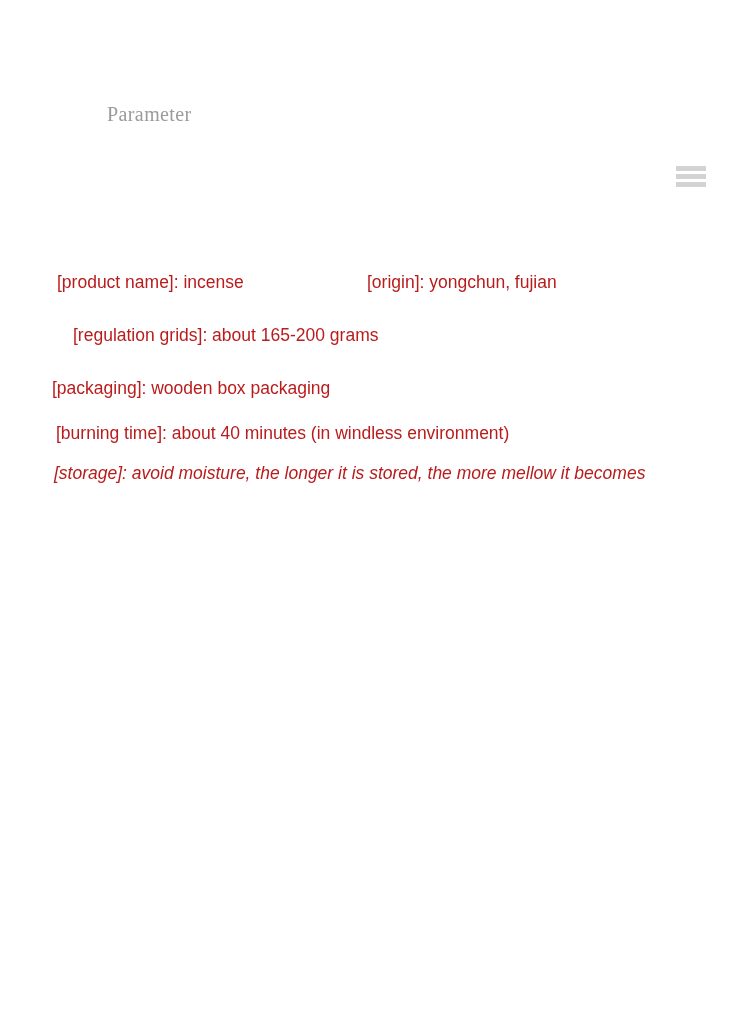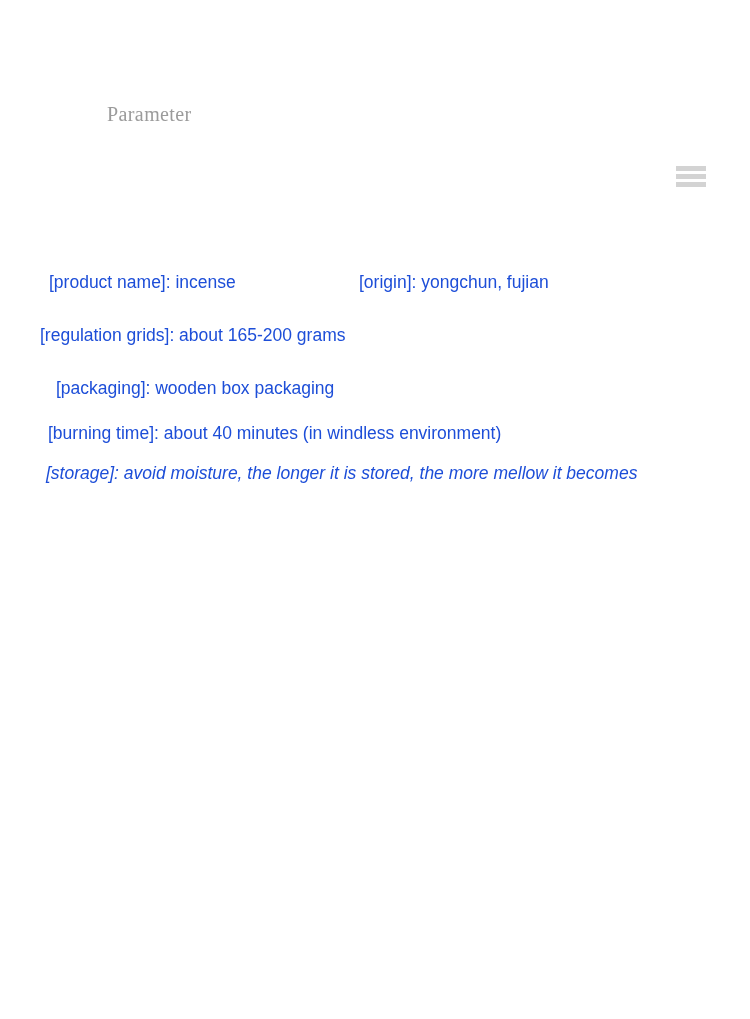--- a/index.html
+++ b/index.html
@@ -69,23 +69,24 @@
   
   #spec-list {
     position: absolute;
     left: 0;
     top: 258px;
     width: 750px;
   }
   .spec-row {
     position: relative;
     font-size: 17.5px;
-    color: #1d4ed8;
+    color: #b91c1c;
     line-height: 1.32;
     white-space: nowrap;
+    margin-left: 8px;
   }
   .spec-row.wrap { white-space: normal; }
   .spec-cell {
     display: inline-block;
     vertical-align: top;
   }
 
   
   #product-figure {
     position: absolute;
@@ -117,25 +118,25 @@
   </div>
 
 </div>
 
 <div id="spec-list">
 
   <div class="spec-row" style="position:absolute; left:49px; top:13px;">
     <span class="spec-cell" style="width:310px;">[product name]: incense</span><span class="spec-cell">[origin]: yongchun, fujian</span>
   </div>
 
-  <div class="spec-row" style="position:absolute; left:40px; top:66px;">
+  <div class="spec-row" style="position:absolute; left:65px; top:66px;">
     <span class="spec-cell">[regulation grids]: about 165-200 grams</span>
   </div>
 
-  <div class="spec-row" style="position:absolute; left:56px; top:119px;">
+  <div class="spec-row" style="position:absolute; left:44px; top:119px;">
     <span class="spec-cell">[packaging]: wooden box packaging</span>
   </div>
 
   <div class="spec-row" style="position:absolute; left:48px; top:164px;">
     <span class="spec-cell">[burning time]: about 40 minutes (in windless environment)</span>
   </div>
 
   <div class="spec-row wrap" style="position:absolute; left:46px; top:204px; width:600px;font-style:italic;">
     <span class="spec-cell" style="white-space:normal;">[storage]: avoid moisture, the longer it is stored, the more mellow it becomes</span>
   </div>

